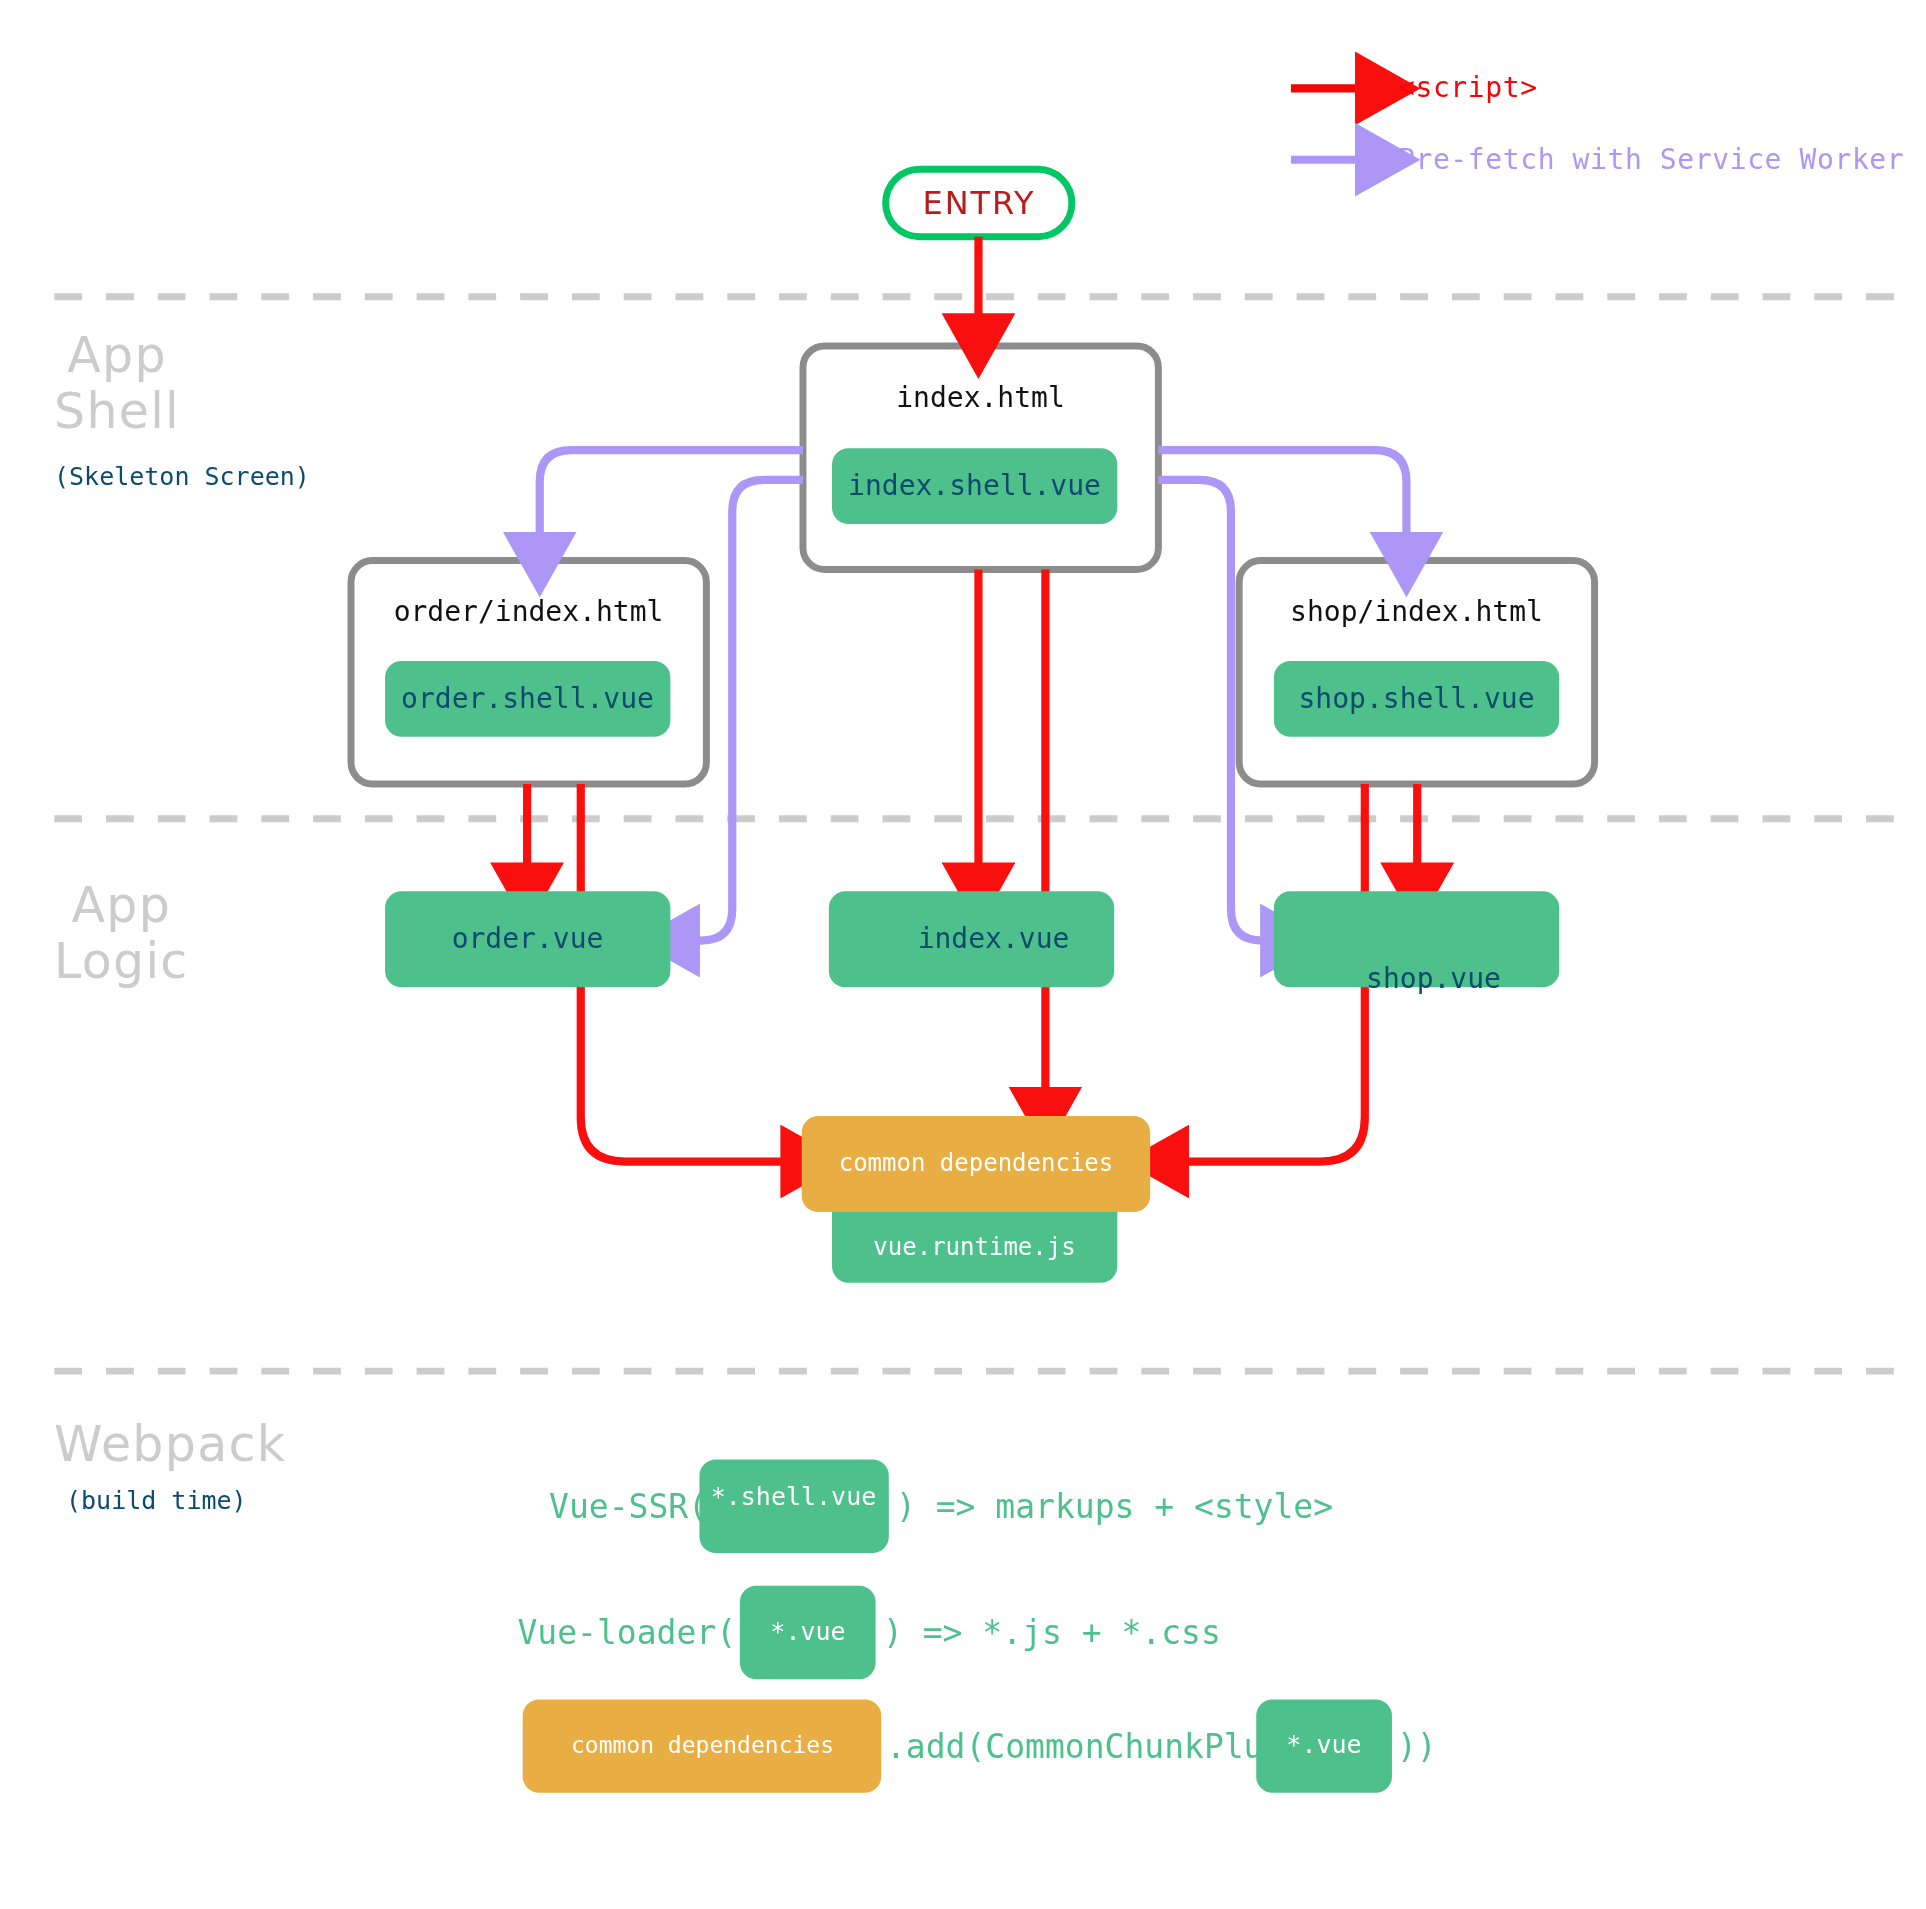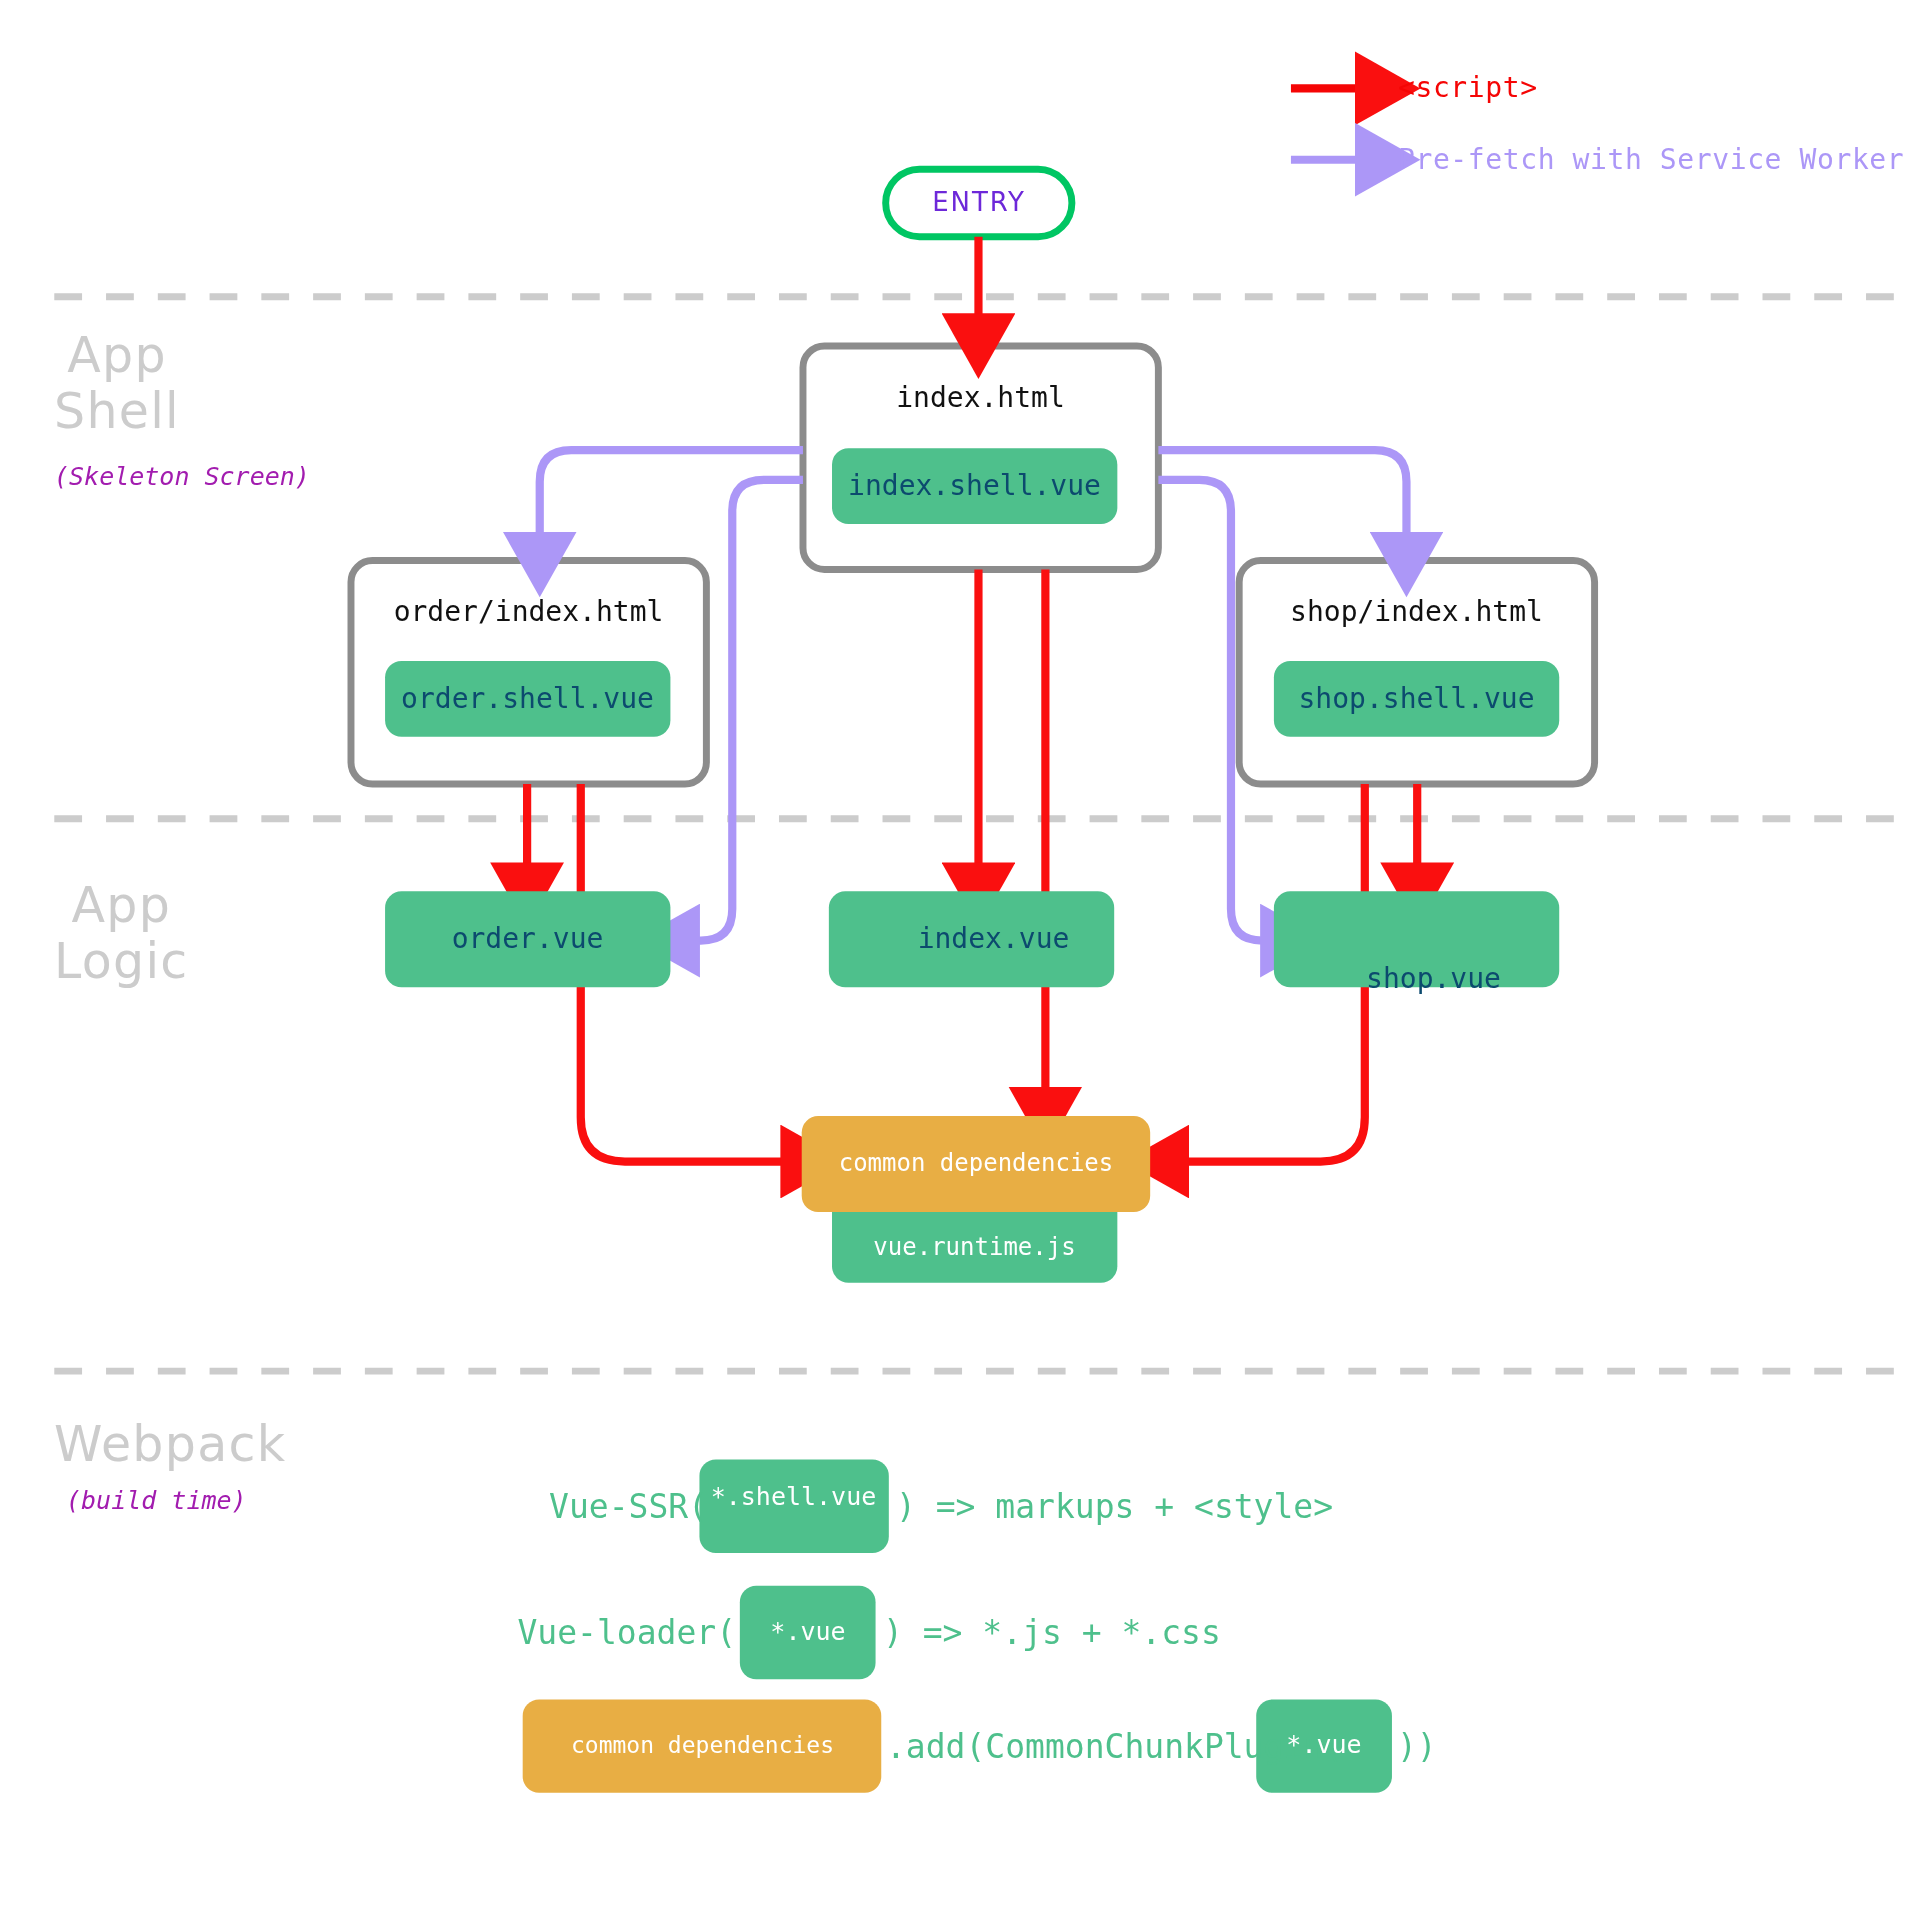--- a/index.html
+++ b/index.html
@@ -6,22 +6,22 @@
   body{width:1926px;height:1909px;position:relative;
        font-family:"DejaVu Sans Mono","Liberation Mono",monospace;}
   #stage{position:absolute;left:0;top:0;width:1926px;height:1909px;}
   svg{position:absolute;left:0;top:0;width:1926px;height:1909px;overflow:visible;}
   .lbl{position:absolute;display:flex;align-items:center;justify-content:center;
        text-align:center;white-space:pre;line-height:1.15;}
   .mono{font-family:"DejaVu Sans Mono","Liberation Mono",monospace;}
   .sans{font-family:"DejaVu Sans","Liberation Sans",sans-serif;}
 
   .section-title{color:#cccccc;font-size:49px;letter-spacing:1.3px;}
-  .section-sub{color:#a21caf;font-size:25px;font-style:italic;}
-  .entry-text{color:#6d28d9;font-size:26px;letter-spacing:1.9px;}
+  .section-sub{color:#0c4a6e;font-size:25px;}
+  .entry-text{color:#b91c1c;font-size:32px;letter-spacing:1.9px;}
   .html-title{color:#111111;font-size:28px;}
   .pill-text{color:#0c4a6e;font-size:28px;}
   .pill-text-sm{color:#ffffff;font-size:24px;}
   .legend-text{font-size:28px;letter-spacing:0.6px;}
   .formula{color:#4ec08c;font-size:33px;white-space:pre;}
   .chip-text{color:#ffffff;font-size:25px;}
   .chip-text-sm{color:#ffffff;font-size:23px;}
 </style>
 </head>
 <body>

